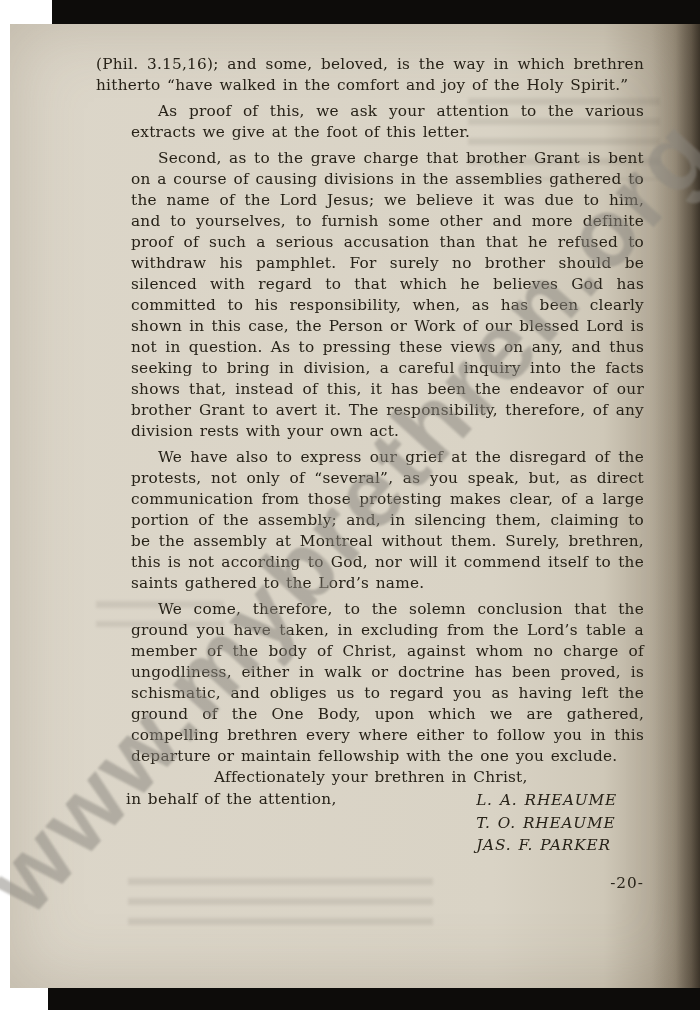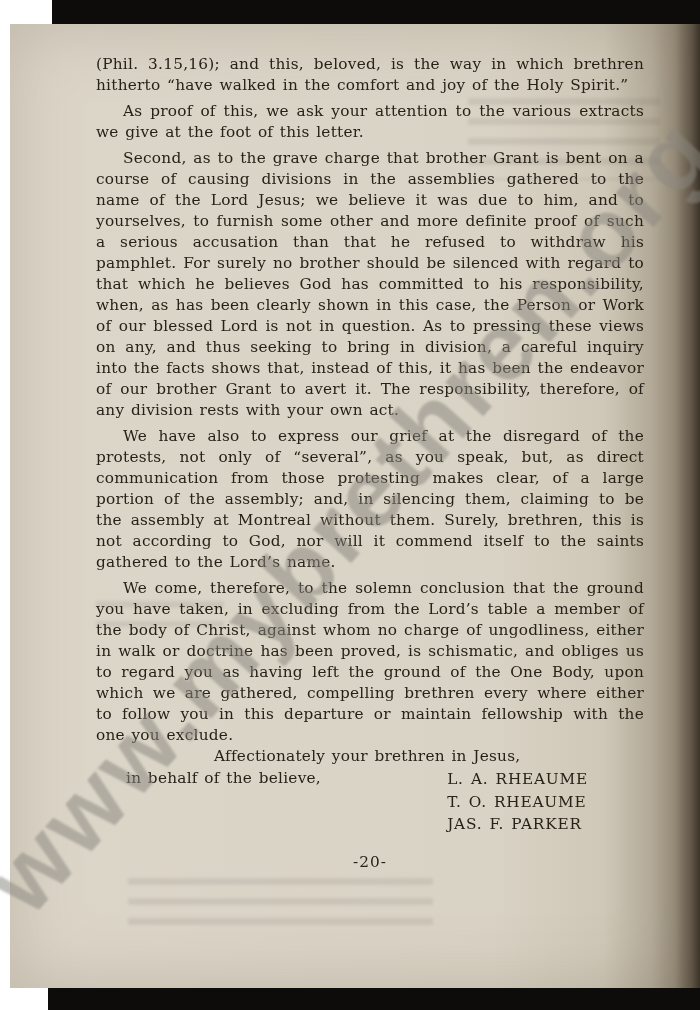--- a/index.html
+++ b/index.html
@@ -22,27 +22,27 @@
   .edge-right {
     position:absolute; top:24px; bottom:22px; right:0; width:48px;
     background:linear-gradient(90deg, rgba(0,0,0,0) 0%, rgba(92,80,62,0.22) 50%, rgba(58,48,37,0.5) 82%, rgba(35,28,20,0.72) 100%);
   }
   .text-block {
     position:absolute; left:96px; top:54px; width:548px;
     color:#272218; font-size:15.3px; line-height:21px;
     text-align:justify; letter-spacing:0.25px; word-spacing:1.5px;
   }
   .text-block p { margin:0; }
-  .text-block p.sp { margin-top:5px; }
+  .text-block p.sp { margin-top:5px;margin-left:35px; }
   .text-block p.indent { text-indent:27px; }
   .salutation { margin-top:10px; padding-left:118px; text-align:left; }
   .behalf-row { display:flex; align-items:flex-start; margin-top:1px; }
   .behalf { padding-left:30px; white-space:nowrap; }
-  .signatures { margin-left:auto; margin-right:56px; line-height:22.5px; letter-spacing:0.8px; white-space:nowrap; }
-  .page-number { text-align:center; margin-top:16px; letter-spacing:1px; }
+  .signatures { margin-left:auto; margin-right:27px; line-height:22.5px; letter-spacing:0.8px; white-space:nowrap;font-style:italic; }
+  .page-number { text-align:right; margin-top:16px; letter-spacing:1px; }
   .watermark {
     position:absolute; left:50%; top:51%;
     transform:translate(-50%,-50%) rotate(-48deg);
     font-family:"Liberation Sans","DejaVu Sans",sans-serif;
     font-size:96px; font-weight:bold; letter-spacing:4px; white-space:nowrap;
     color:rgba(138,134,126,0.52); filter:blur(1.1px);
     pointer-events:none;
   }
   .ghost {
     position:absolute; pointer-events:none; filter:blur(1.8px); opacity:0.7;
@@ -60,30 +60,30 @@
   <div class="paper"></div>
   <div class="edge-right"></div>
   <div class="bar-top"></div>
   <div class="bar-bottom"></div>
 
   <div class="ghost ghost-bottom"></div>
   <div class="ghost ghost-topright"></div>
   <div class="ghost ghost-midleft"></div>
 
   <div class="text-block">
-    <p>(Phil. 3.15,16); and this, beloved, is the way in which brethren hitherto “have walked in the comfort and joy of the Holy Spirit.”</p>
+    <p>(Phil. 3.15,16); and some, beloved, is the way in which brethren hitherto “have walked in the comfort and joy of the Holy Spirit.”</p>
     <p class="indent sp">As proof of this, we ask your attention to the various extracts we give at the foot of this letter.</p>
     <p class="indent sp">Second, as to the grave charge that brother Grant is bent on a course of causing divisions in the assemblies gathered to the name of the Lord Jesus; we believe it was due to him, and to yourselves, to furnish some other and more definite proof of such a serious accusation than that he refused to withdraw his pamphlet. For surely no brother should be silenced with regard to that which he believes God has committed to his responsibility, when, as has been clearly shown in this case, the Person or Work of our blessed Lord is not in question. As to pressing these views on any, and thus seeking to bring in division, a careful inquiry into the facts shows that, instead of this, it has been the endeavor of our brother Grant to avert it. The responsibility, therefore, of any division rests with your own act.</p>
     <p class="indent sp">We have also to express our grief at the disregard of the protests, not only of “several”, as you speak, but, as direct communication from those protesting makes clear, of a large portion of the assembly; and, in silencing them, claiming to be the assembly at Montreal without them. Surely, brethren, this is not according to God, nor will it commend itself to the saints gathered to the Lord’s name.</p>
     <p class="indent sp">We come, therefore, to the solemn conclusion that the ground you have taken, in excluding from the Lord’s table a member of the body of Christ, against whom no charge of ungodliness, either in walk or doctrine has been proved, is schismatic, and obliges us to regard you as having left the ground of the One Body, upon which we are gathered, compelling brethren every where either to follow you in this departure or maintain fellowship with the one you exclude.</p>
 
-    <p class="salutation">Affectionately your brethren in Jesus,</p>
+    <p class="salutation">Affectionately your brethren in Christ,</p>
 
     <div class="behalf-row">
-      <span class="behalf">in behalf of the believe,</span>
+      <span class="behalf">in behalf of the attention,</span>
       <div class="signatures">
         <div>L. A. RHEAUME</div>
         <div>T. O. RHEAUME</div>
         <div>JAS. F. PARKER</div>
       </div>
     </div>
 
     <div class="page-number">-20-</div>
   </div>
 

